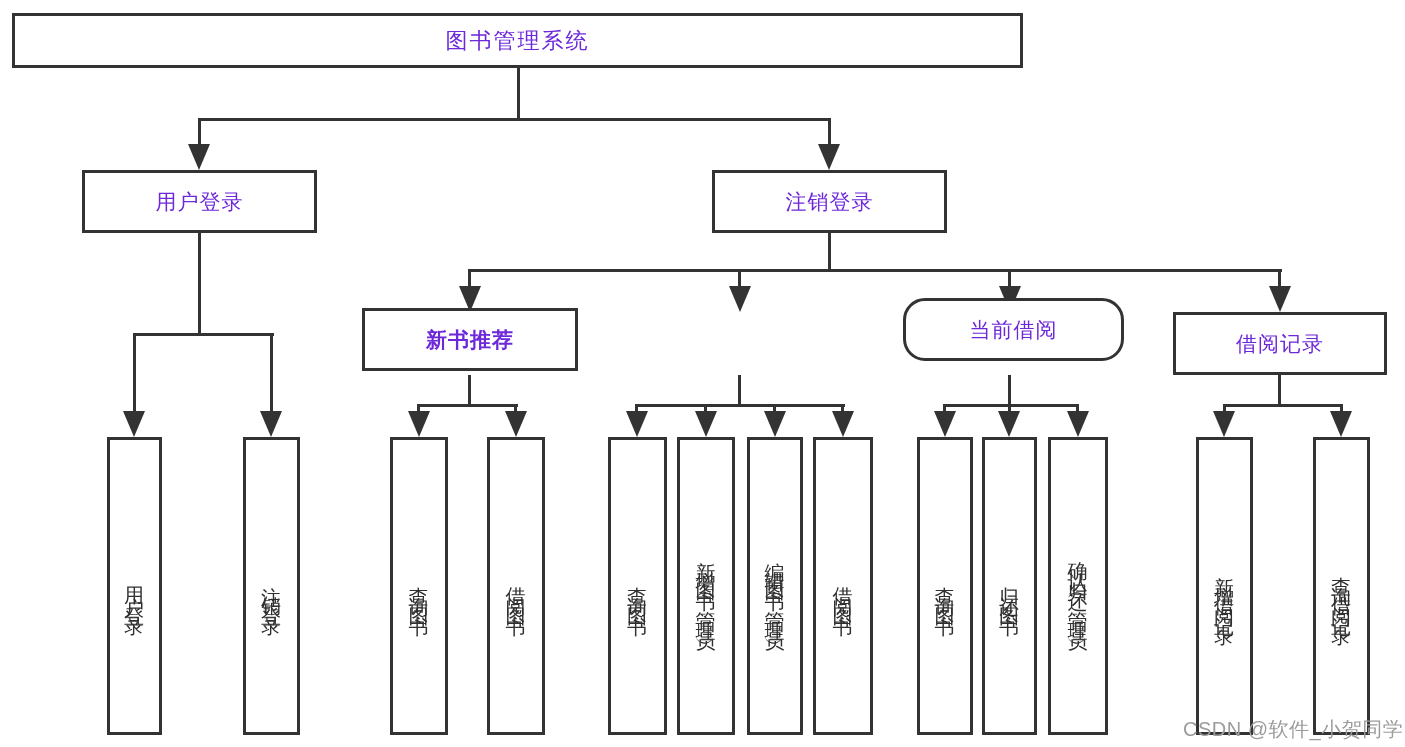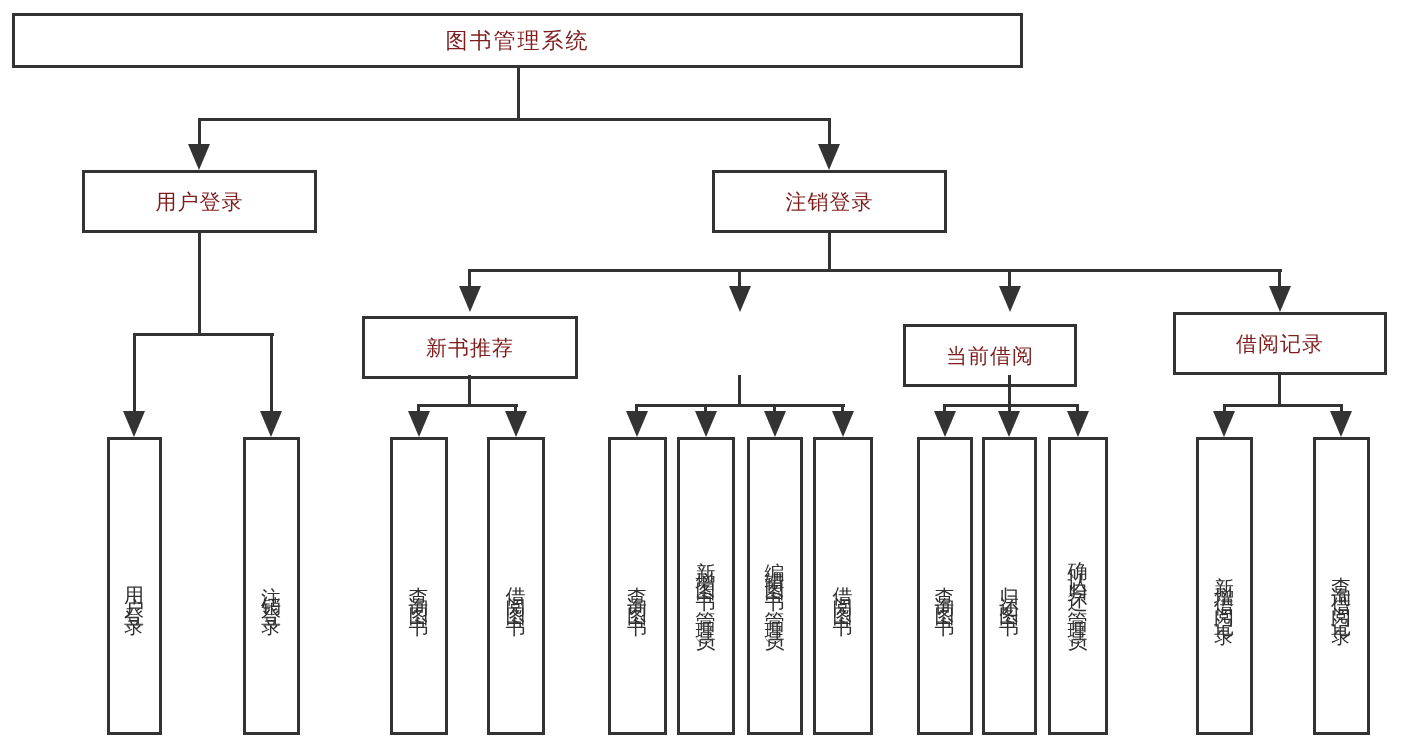--- a/index.html
+++ b/index.html
@@ -12,21 +12,21 @@
     overflow: hidden;
   }
   .node {
     position: absolute;
     box-sizing: border-box;
     border: 3px solid #333333;
     background: #ffffff;
     display: flex;
     align-items: center;
     justify-content: center;
-    color: #7f1d1d;
+    color: #6d28d9;
     font-size: 21px;
     letter-spacing: 1px;
     white-space: nowrap;
   }
   .node.root { font-size: 22px; letter-spacing: 2px; }
   .leaf {
     position: absolute;
     box-sizing: border-box;
     border: 3px solid #333333;
     background: #ffffff;
@@ -99,24 +99,24 @@
   <div class="hline" style="left:469px; top:269px; width:813px;"></div>
   <div class="vline" style="left:468px; top:269px; height:21px;"></div>
   <div class="arrow" style="left:459px; top:286px;"></div>
   <div class="vline" style="left:738px; top:269px; height:21px;"></div>
   <div class="arrow" style="left:729px; top:286px;"></div>
   <div class="vline" style="left:1008px; top:269px; height:21px;"></div>
   <div class="arrow" style="left:999px; top:286px;"></div>
   <div class="vline" style="left:1278px; top:269px; height:21px;"></div>
   <div class="arrow" style="left:1269px; top:286px;"></div>
 
-  <div class="node" style="left:362px; top:316px; width:216px; height:63px;">
+  <div class="node" style="left:362px; top:308px; width:216px; height:63px;font-weight:bold;">
     <span>新书推荐</span>
   </div>
-  <div class="node" style="left:903px; top:324px; width:174px; height:63px;">
+  <div class="node" style="left:903px; top:298px; width:221px; height:63px;border-radius:22px;">
     <span>当前借阅</span>
   </div>
   <div class="node" style="left:1173px; top:312px; width:214px; height:63px;">
     <span>借阅记录</span>
   </div>
 
   <div class="vline" style="left:468px; top:375px; height:32px;"></div>
   <div class="hline" style="left:417px; top:404px; width:101px;"></div>
   <div class="vline" style="left:417px; top:404px; height:10px;"></div>
   <div class="arrow" style="left:408px; top:411px;"></div>
@@ -187,14 +187,15 @@
     <span>确认归还（管理员）</span>
   </div>
 
   <div class="leaf" style="left:1196px; width:57px;">
     <span>新增借阅记录</span>
   </div>
   <div class="leaf" style="left:1313px; width:57px;">
     <span>查询借阅记录</span>
   </div>
 
+  <span class="watermark">CSDN @软件_小贺同学</span>
 
 </div>
 
 </body></html>

